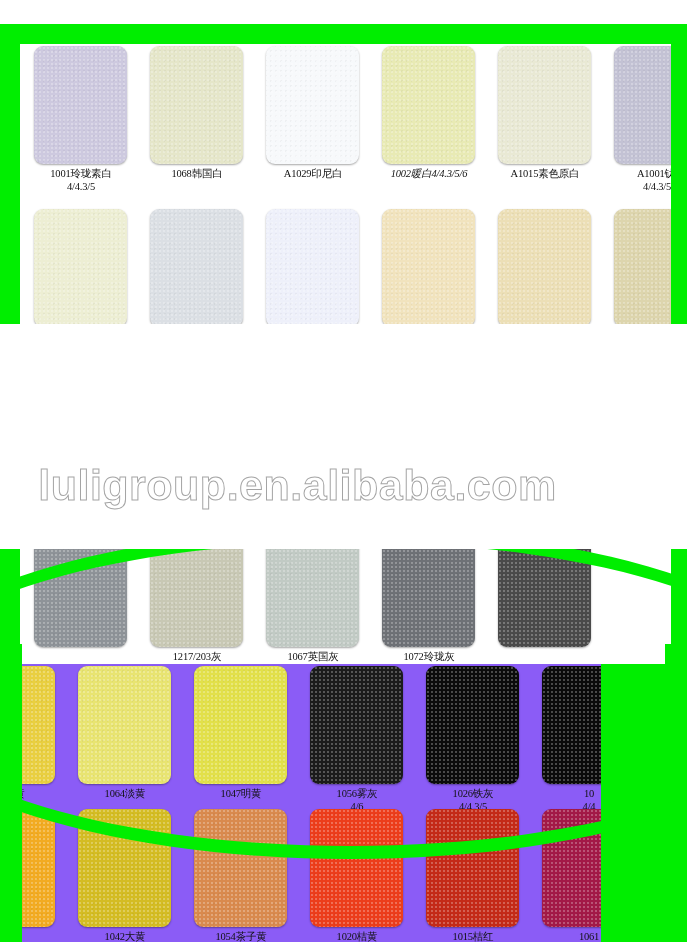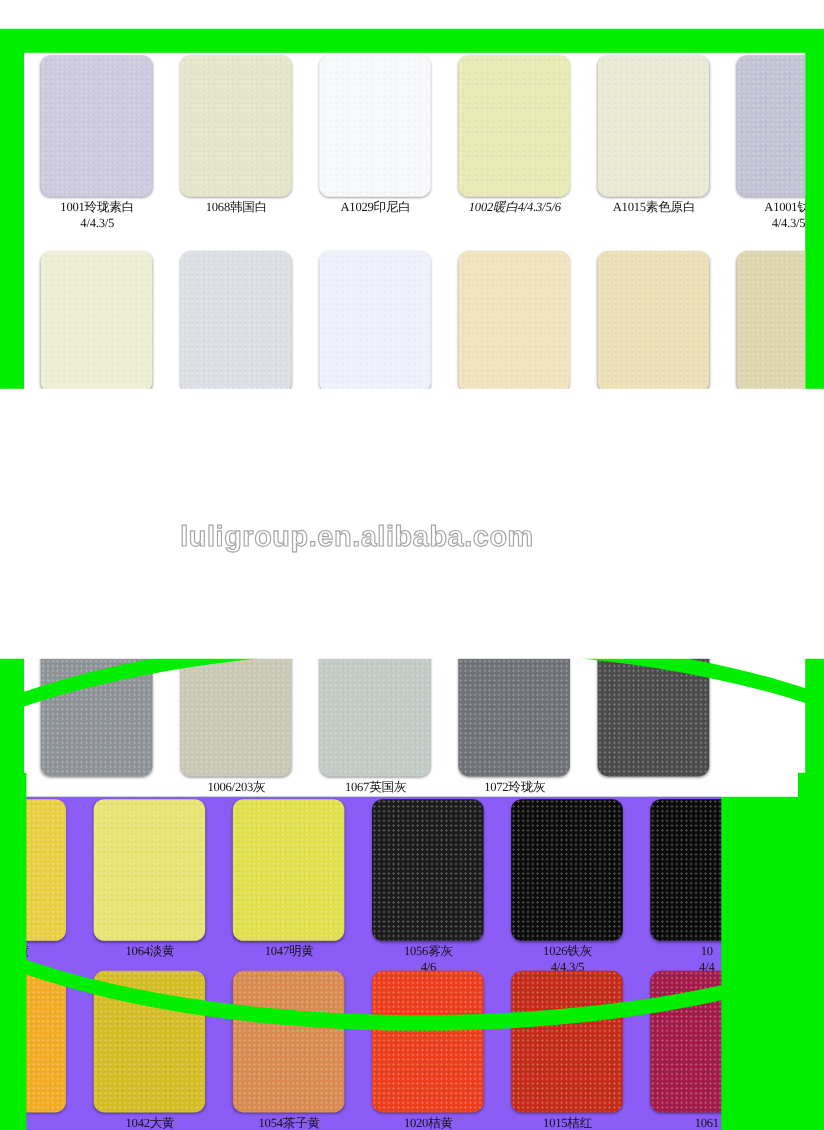--- a/index.html
+++ b/index.html
@@ -65,24 +65,24 @@
     opacity:.75;
   }
   .label{
     width:110px;text-align:center;font-size:10.5px;color:#111;
     line-height:13px;margin-top:3px;letter-spacing:-.2px;
   }
   .label .l2{display:block;}
 
   
   #watermark{
-    position:absolute;left:0;top:410px;width:595px;
+    position:absolute;left:0;top:437px;width:595px;
     text-align:center;
     font-family:"Liberation Sans","DejaVu Sans",sans-serif;
-    font-size:24px;font-weight:bold;letter-spacing:.5px;
+    font-size:43px;font-weight:bold;letter-spacing:.5px;
     color:rgba(255,255,255,0.28);
     -webkit-text-stroke:1px rgba(90,90,90,.55);
     text-shadow:0 1px 0 rgba(255,255,255,.6);
     pointer-events:none;white-space:nowrap;
   }
 </style>
 </head>
 <body>
 
 <div id="frame">
@@ -167,21 +167,21 @@
           <div class="label" style="margin-left: -8px;"><span>1071德国灰</span><span class="l2"></span></div>
         </div>
       </div>
       <div class="row" style="left: 14px; top: 485px; gap: 14px;">
         <div class="cell">
           <div class="chip" title="" style="background: rgb(142, 147, 152);"></div>
           <div class="label" style="margin-left: -8px;"><span></span><span class="l2"></span></div>
         </div>
         <div class="cell">
           <div class="chip" title="1006/203灰" style="background: rgb(200, 200, 180);"></div>
-          <div class="label" style="margin-left: -8px;"><span>1006/203灰</span><span class="l2"></span></div>
+          <div class="label" style="margin-left: -8px;"><span>1217/203灰</span><span class="l2"></span></div>
         </div>
         <div class="cell">
           <div class="chip" title="1067英国灰" style="background: rgb(193, 202, 196);"></div>
           <div class="label" style="margin-left: -8px;"><span>1067英国灰</span><span class="l2"></span></div>
         </div>
         <div class="cell">
           <div class="chip" title="1072玲珑灰" style="background: rgb(110, 113, 118);"></div>
           <div class="label" style="margin-left: -8px;"><span>1072玲珑灰</span><span class="l2"></span></div>
         </div>
         <div class="cell">

